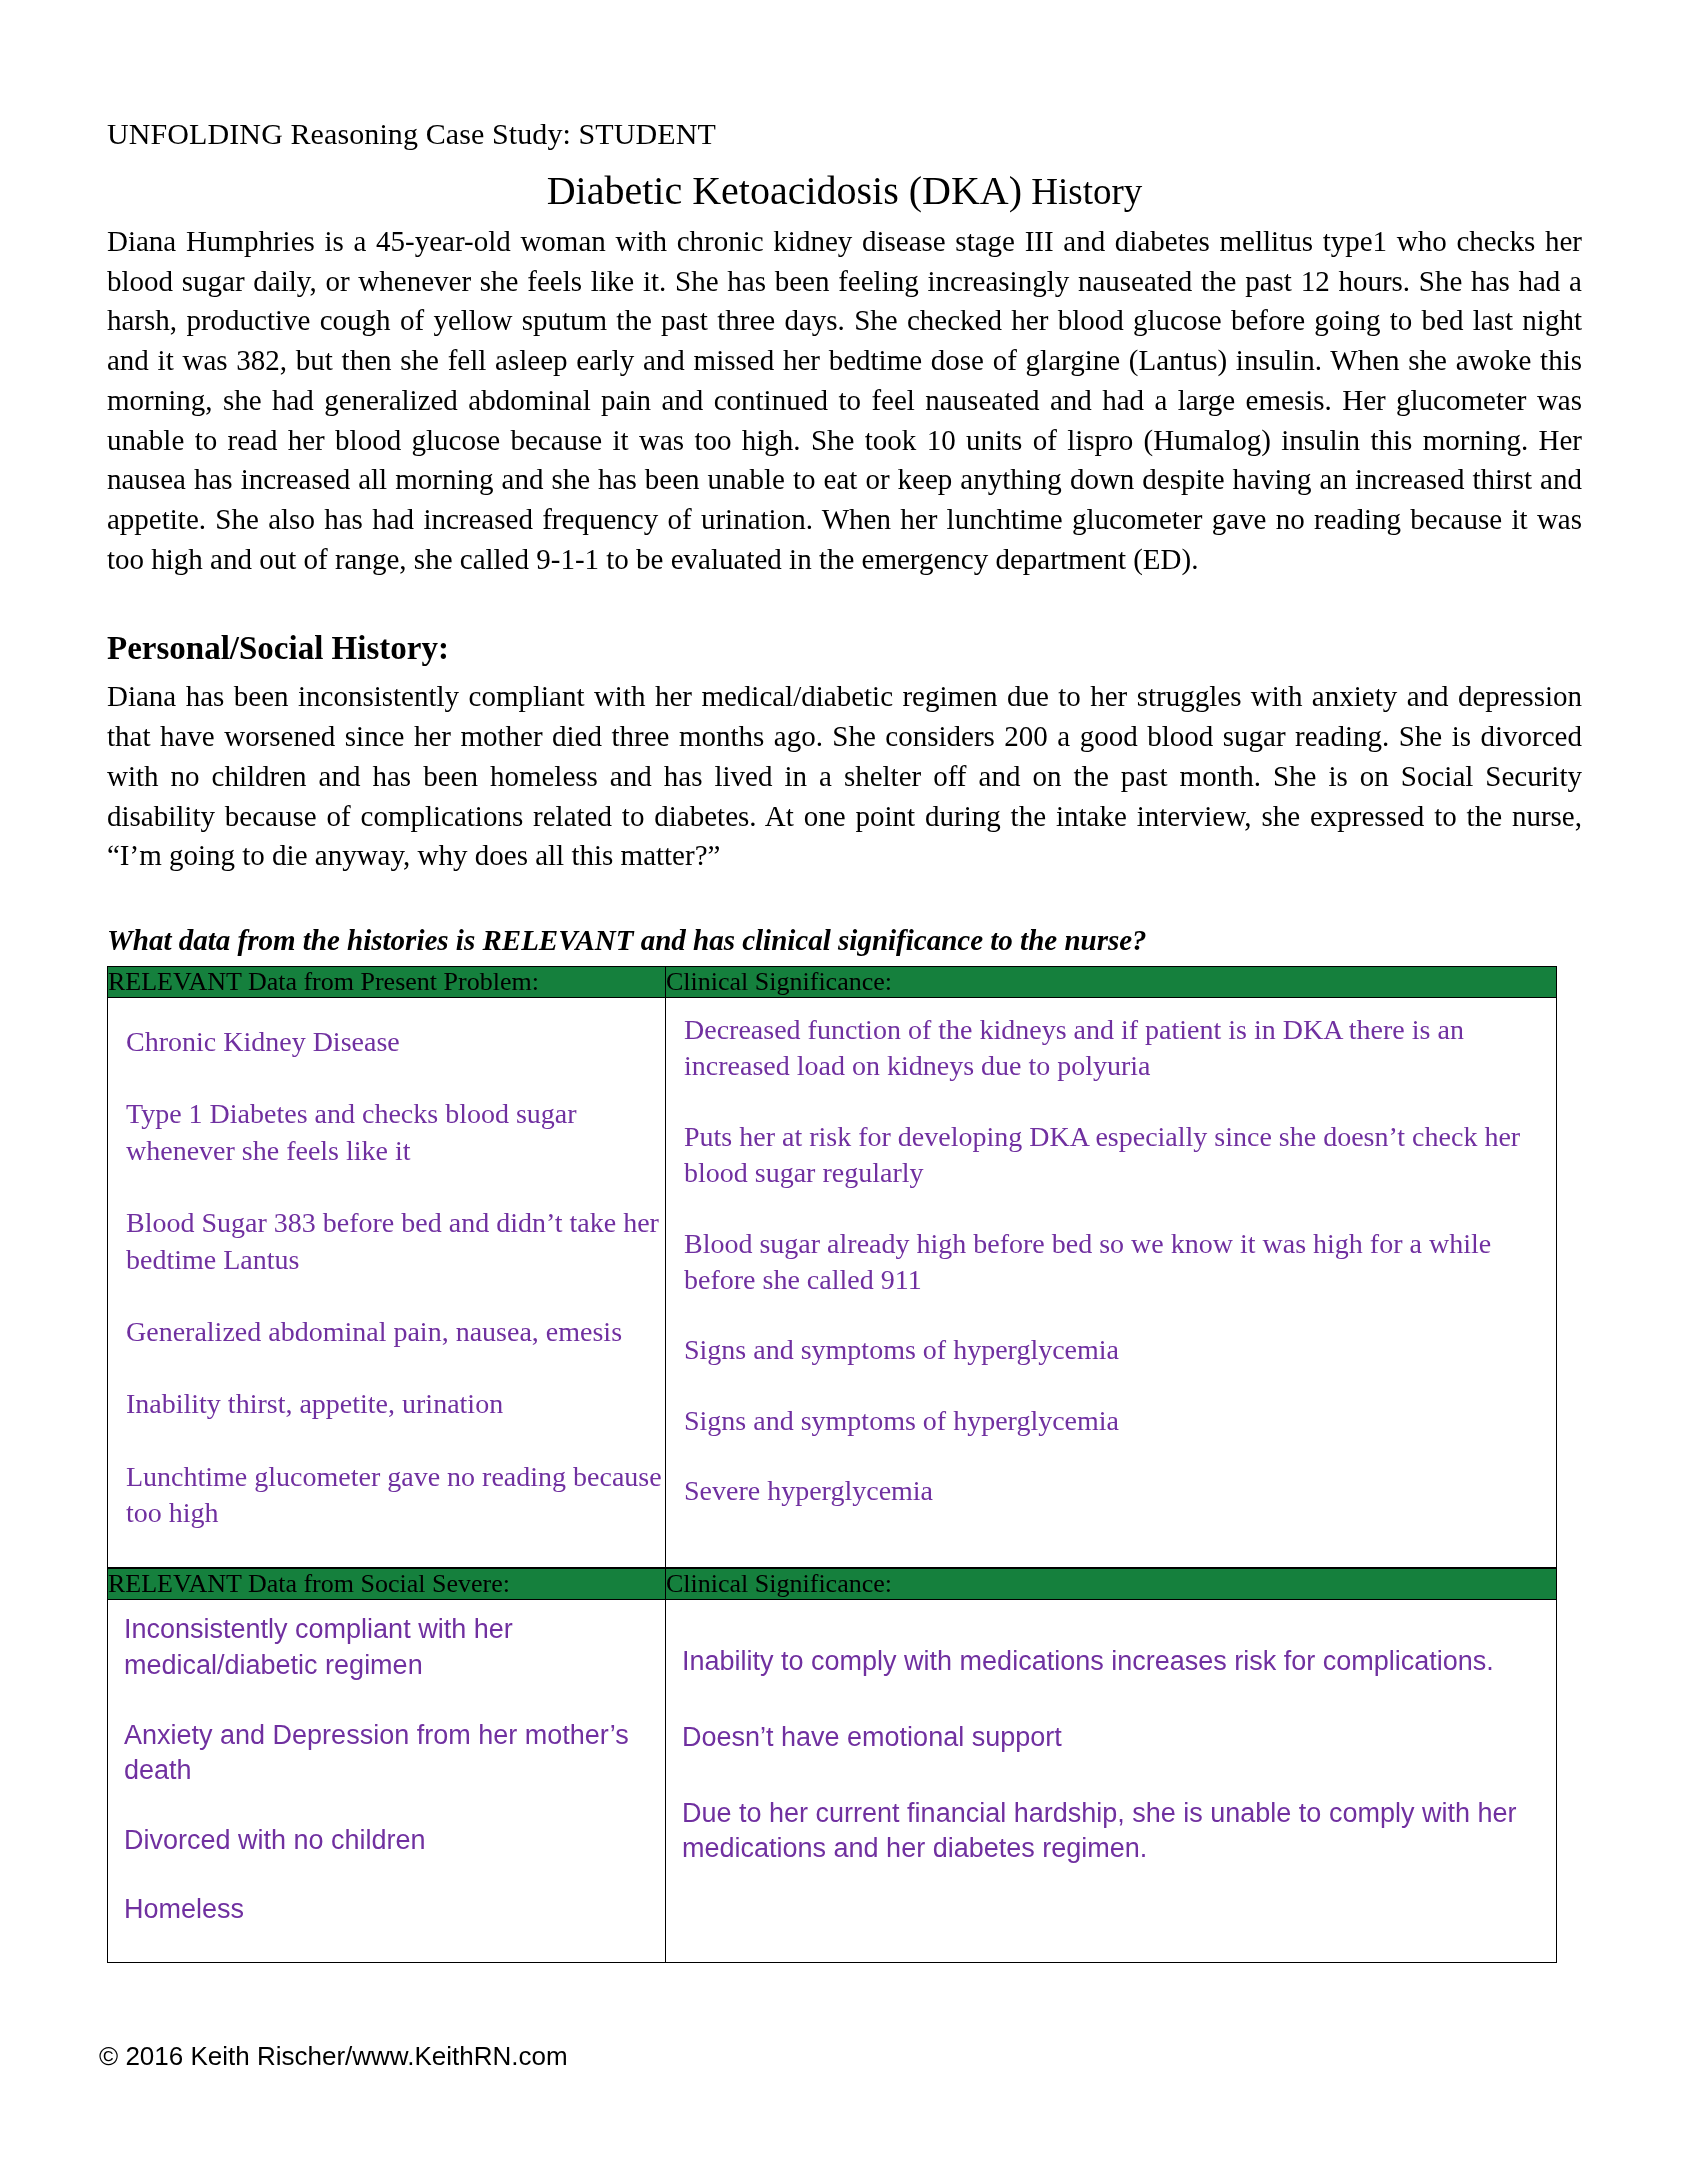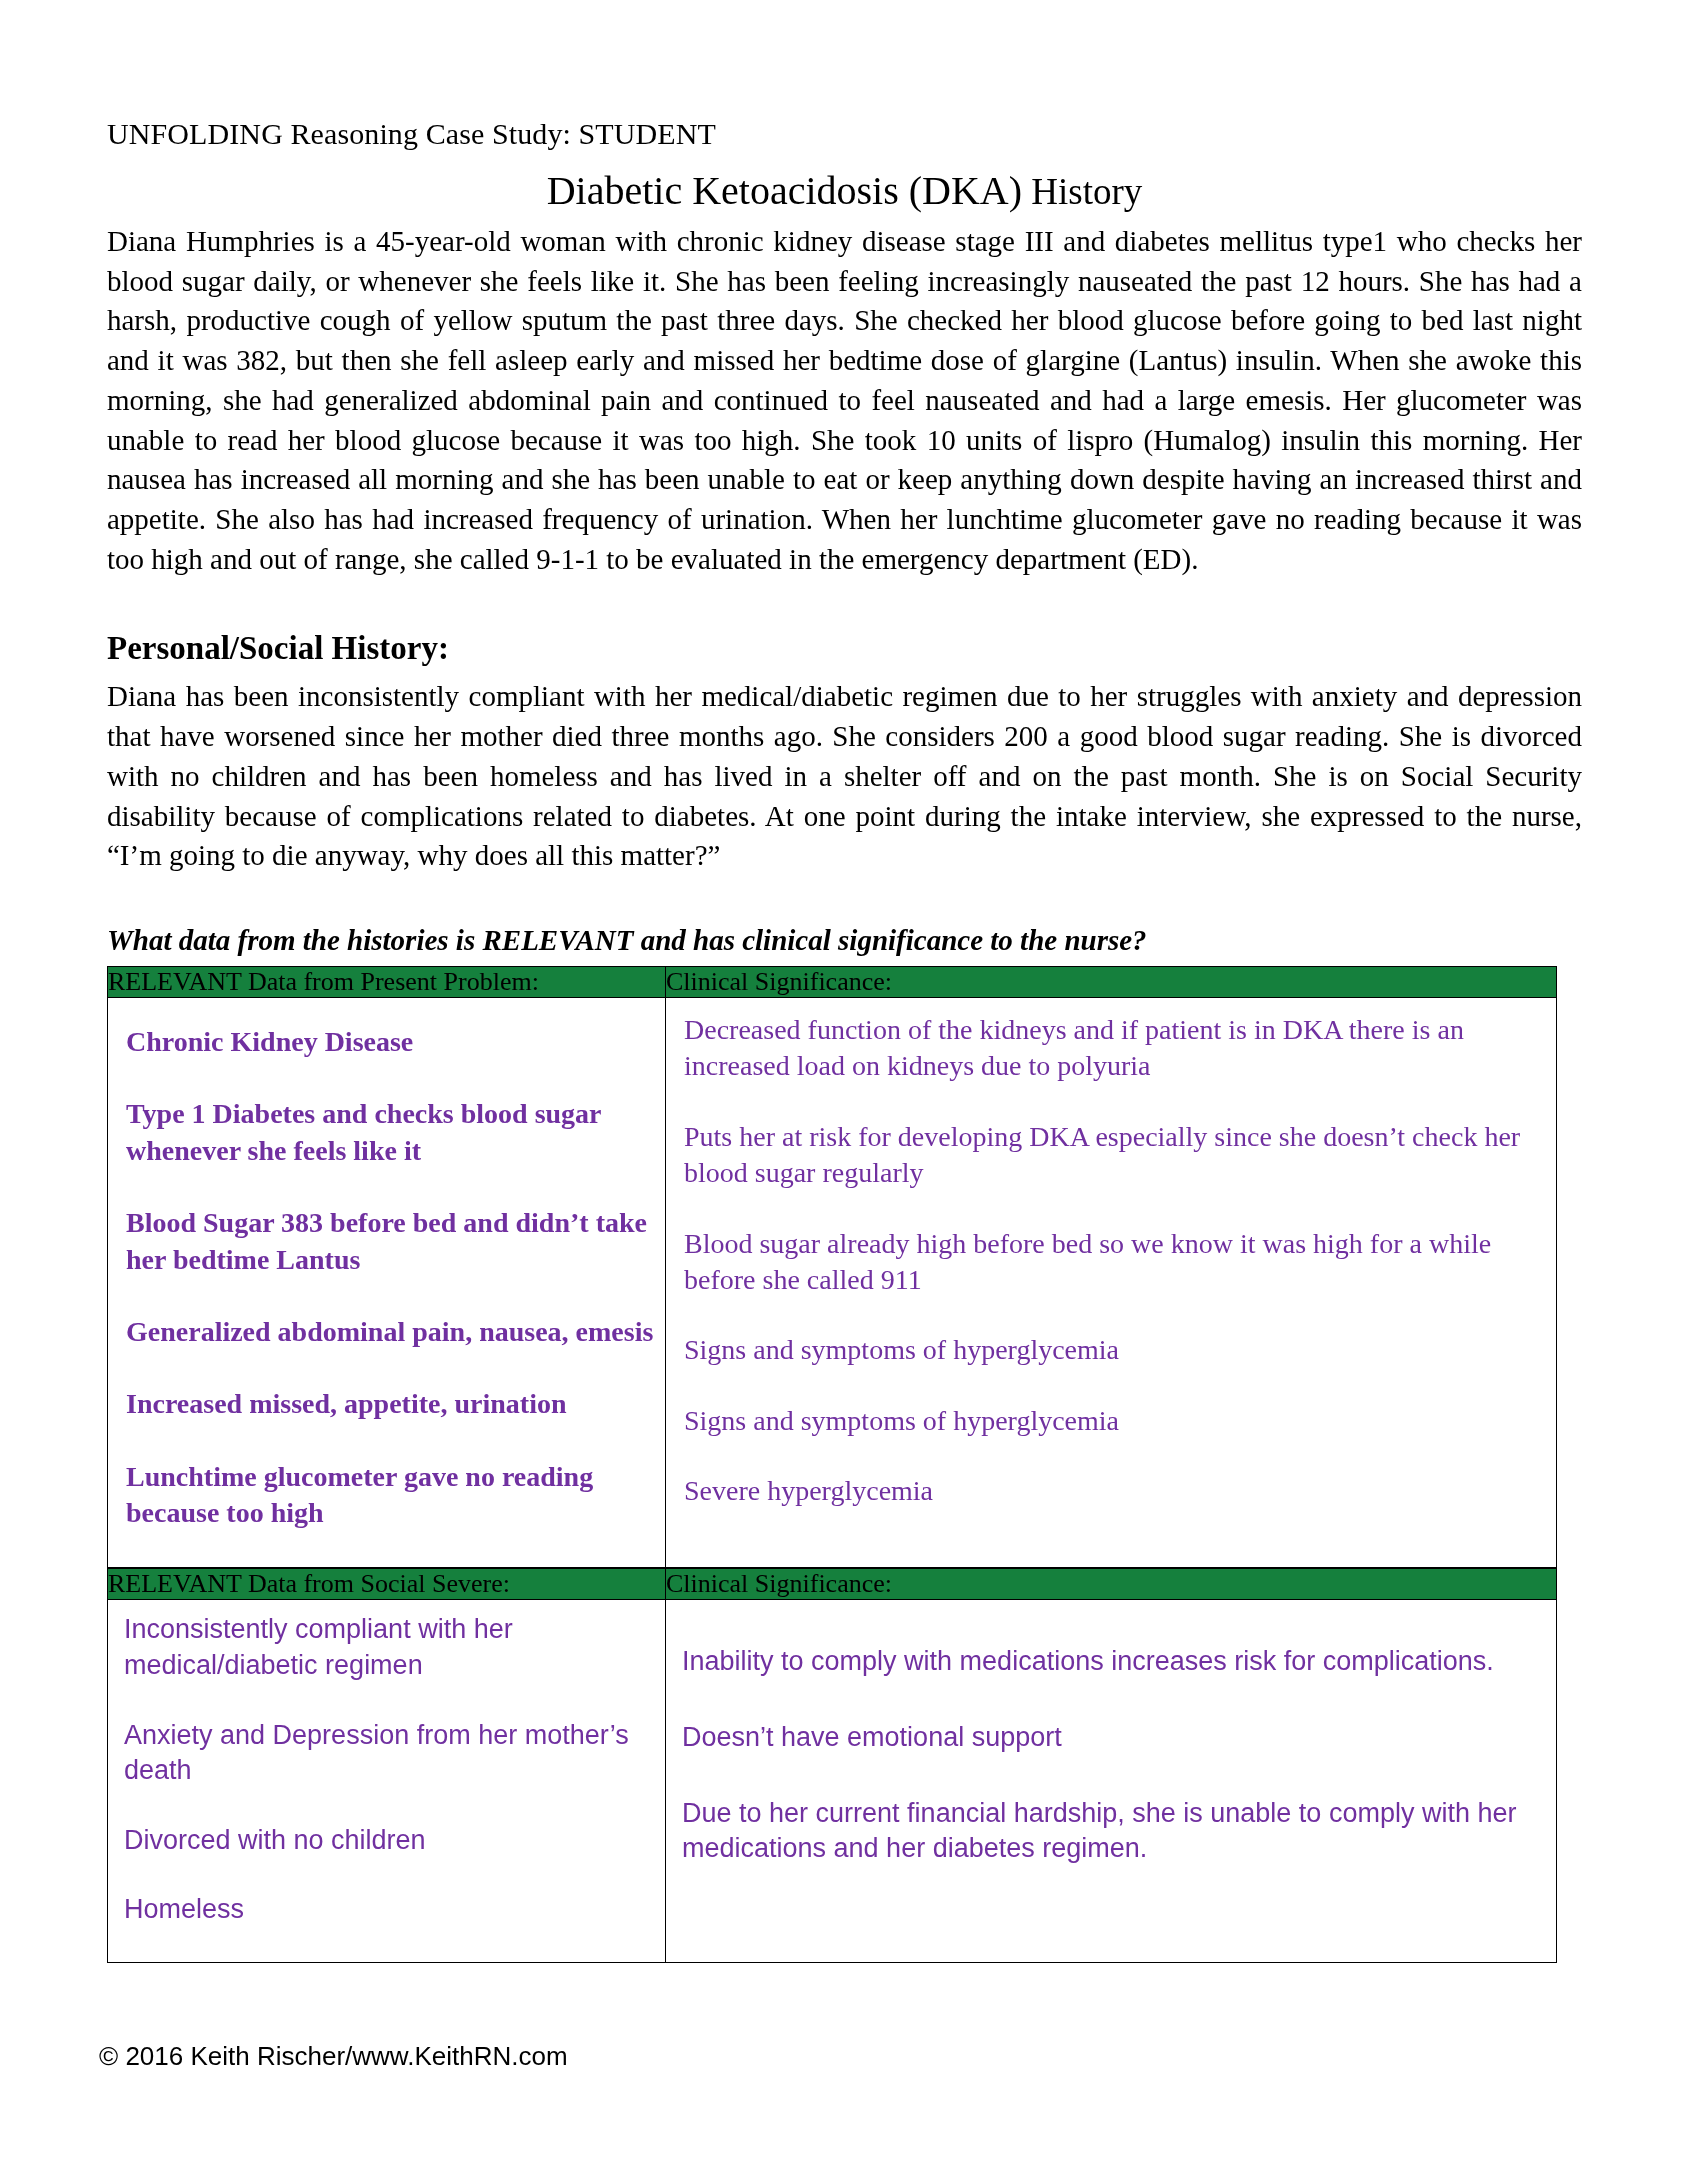--- a/index.html
+++ b/index.html
@@ -120,21 +120,21 @@
   }
   ul.items li:last-child { margin-bottom: 0; }
 
   
   .serif-tbl ul.items li {
     font-family: "Liberation Serif", "DejaVu Serif", serif;
     font-size: 28px;
   }
   .serif-tbl .cell-left { padding-top: 26px; padding-left: 18px; }
   .serif-tbl .cell-right { padding-top: 14px; padding-left: 18px; }
-  .serif-tbl .cell-left ul.items li { margin-bottom: 36px; font-weight: bold; }
+  .serif-tbl .cell-left ul.items li { margin-bottom: 36px; }
   .serif-tbl .cell-right ul.items li { margin-bottom: 34px; }
 
   
   .sans-tbl ul.items li {
     font-family: "Liberation Sans", "DejaVu Sans", sans-serif;
     font-size: 27px;
     line-height: 1.32;
   }
   .sans-tbl .cell-left { padding-top: 12px; padding-left: 16px; }
   .sans-tbl .cell-right { padding-top: 44px; padding-left: 16px; }
@@ -177,21 +177,21 @@
         <th class="hdr col-left">RELEVANT Data from Present Problem:</th>
         <th class="hdr col-right">Clinical Significance:</th>
       </tr>
       <tr>
         <td class="cell cell-left col-left">
           <ul class="items">
             <li>Chronic Kidney Disease</li>
             <li>Type 1 Diabetes and checks blood sugar whenever she feels like it</li>
             <li>Blood Sugar 383 before bed and didn’t take her bedtime Lantus</li>
             <li>Generalized abdominal pain, nausea, emesis</li>
-            <li>Increased missed, appetite, urination</li>
+            <li>Inability thirst, appetite, urination</li>
             <li>Lunchtime glucometer gave no reading because too high</li>
           </ul>
         </td>
         <td class="cell cell-right col-right">
           <ul class="items">
             <li>Decreased function of the kidneys and if patient is in DKA there is an increased load on kidneys due to polyuria</li>
             <li>Puts her at risk for developing DKA especially since she doesn’t check her blood sugar regularly</li>
             <li>Blood sugar already high before bed so we know it was high for a while before she called 911</li>
             <li>Signs and symptoms of hyperglycemia</li>
             <li>Signs and symptoms of hyperglycemia</li>

